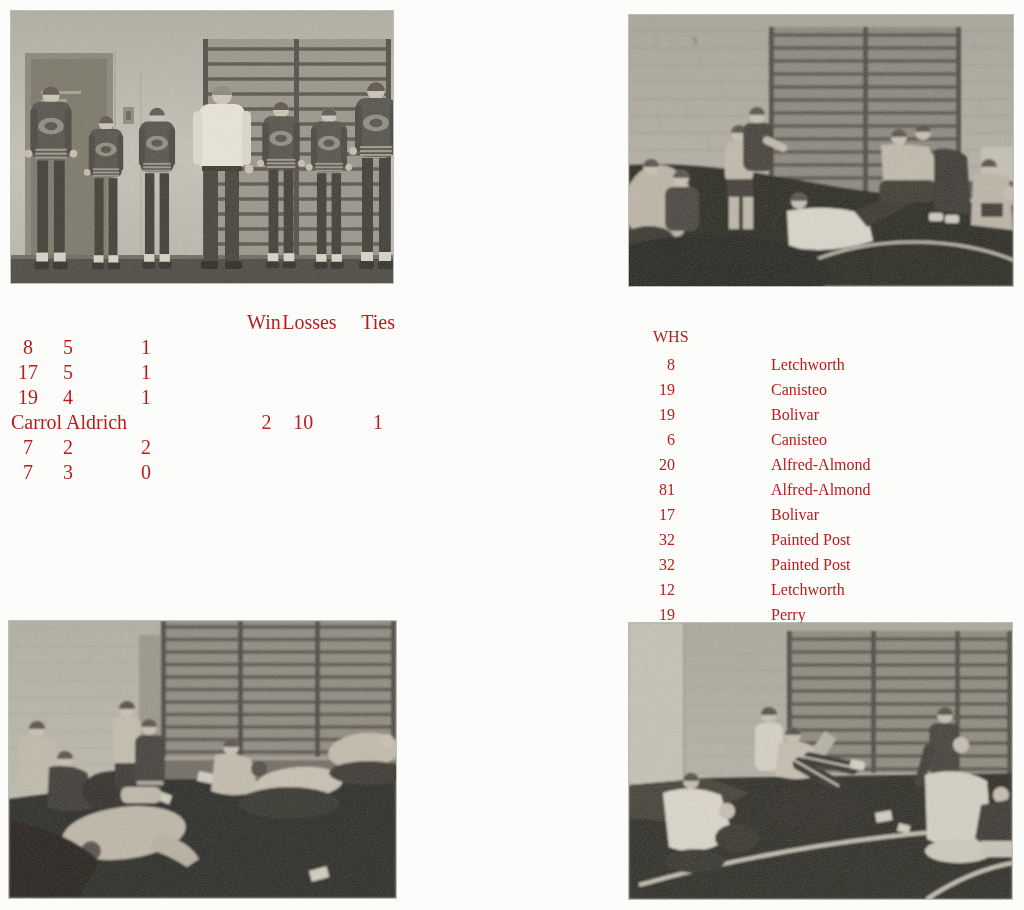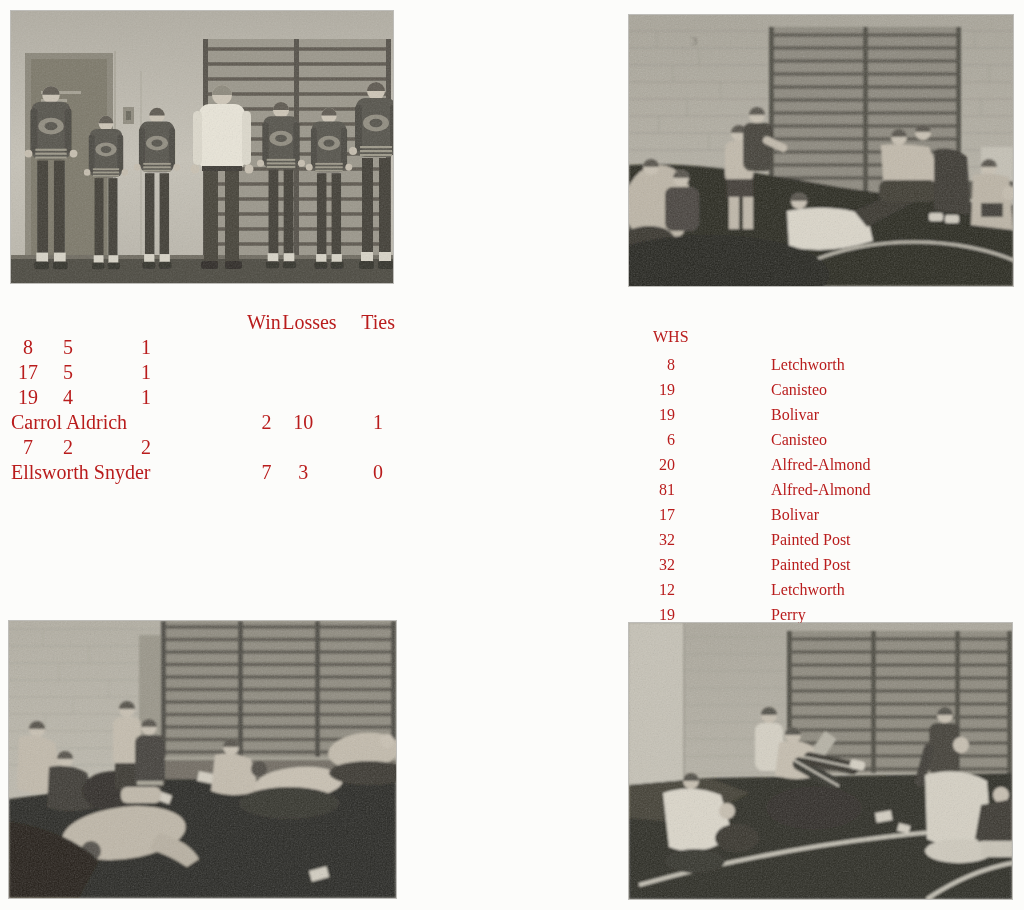--- a/index.html
+++ b/index.html
@@ -221,21 +221,20 @@
       <span class="rec-win">2</span>
       <span class="rec-losses">10</span>
       <span class="rec-ties">1</span>
     </div>
     <div class="rec-row">
       <span class="rec-win">7</span>
       <span class="rec-losses">2</span>
       <span class="rec-ties">2</span>
     </div>
     <div class="rec-row">
-      <span class="rec-name">Ellsworth Snyder</span>
       <span class="rec-win">7</span>
       <span class="rec-losses">3</span>
       <span class="rec-ties">0</span>
     </div>
   </div>
 
   <div class="scores">
     <div class="scores-header">WHS</div>
     <div class="score-row">
       <span class="score-num">8</span>

